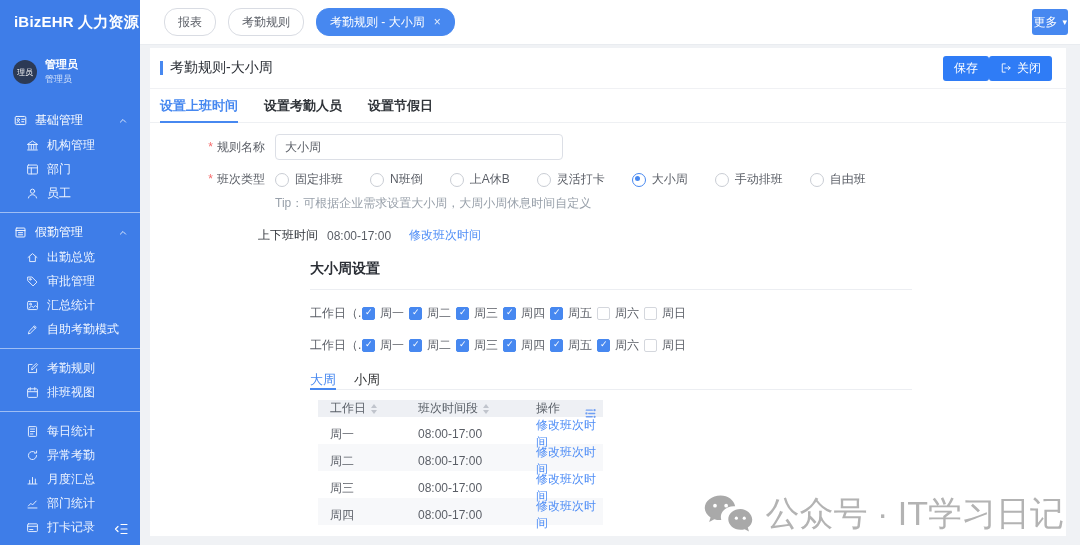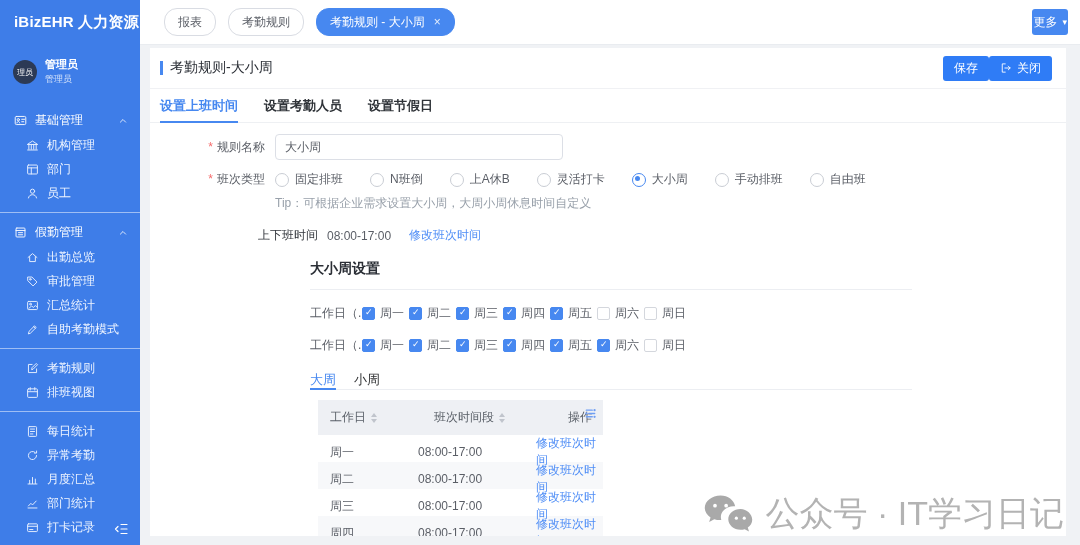--- a/index.html
+++ b/index.html
@@ -72,21 +72,21 @@
   .day{display:flex;align-items:center;gap:5px;width:47px;flex:0 0 47px;cursor:pointer;}
   .cb{width:13px;height:13px;border:1px solid #d4d7dd;border-radius:2px;background:#fff;position:relative;flex:0 0 13px;box-sizing:border-box;}
   .cb.checked{background:var(--accent,#4788F0);border-color:var(--accent,#4788F0);}
   .cb.checked::after{content:"\2713";position:absolute;left:2px;top:-1px;color:#fff;font-size:9px;}
   .inner-tabs{display:flex;gap:18px;margin-top:17px;border-bottom:1px solid #eceef2;}
   .inner-tab{font-size:13px;color:#303133;position:relative;cursor:pointer;}
   .inner-tab.active{color:var(--accent,#4788F0);}
   .inner-tab.active::after{content:"";position:absolute;left:0;right:0;bottom:-1px;height:2px;background:var(--accent,#4788F0);}
 
   .wtable{margin:10px 0 0 8px;width:285px;}
-  .thead{display:grid;grid-template-columns:88px 118px 1fr;background:#eef0f4;height:35px;align-items:center;padding-left:12px;position:relative;color:#5a6068;gap:16px;}
+  .thead{display:grid;grid-template-columns:88px 118px 1fr;background:#eef0f4;height:17px;align-items:center;padding-left:12px;position:relative;color:#5a6068;}
   .th{display:flex;align-items:center;}
   .sort{display:none;flex-direction:column;gap:2px;margin-left:5px;cursor:pointer;}
   .sort.show{display:inline-flex;}
   .sort i{width:0;height:0;border-left:3.5px solid transparent;border-right:3.5px solid transparent;display:block;}
   .sort .up{border-bottom:4px solid #c0c4cc;}
   .sort .dn{border-top:4px solid #c0c4cc;}
   .filter-ic{position:absolute;right:6px;top:7px;width:13px;height:13px;color:#6f9ef3;cursor:pointer;}
   .filter-ic svg{width:100%;height:100%;}
   .trow{display:grid;grid-template-columns:88px 118px 1fr;height:27px;align-items:center;padding-left:12px;color:#5a5e66;}
   .tbody .trow:nth-child(even){background:#f7f8fa;}

